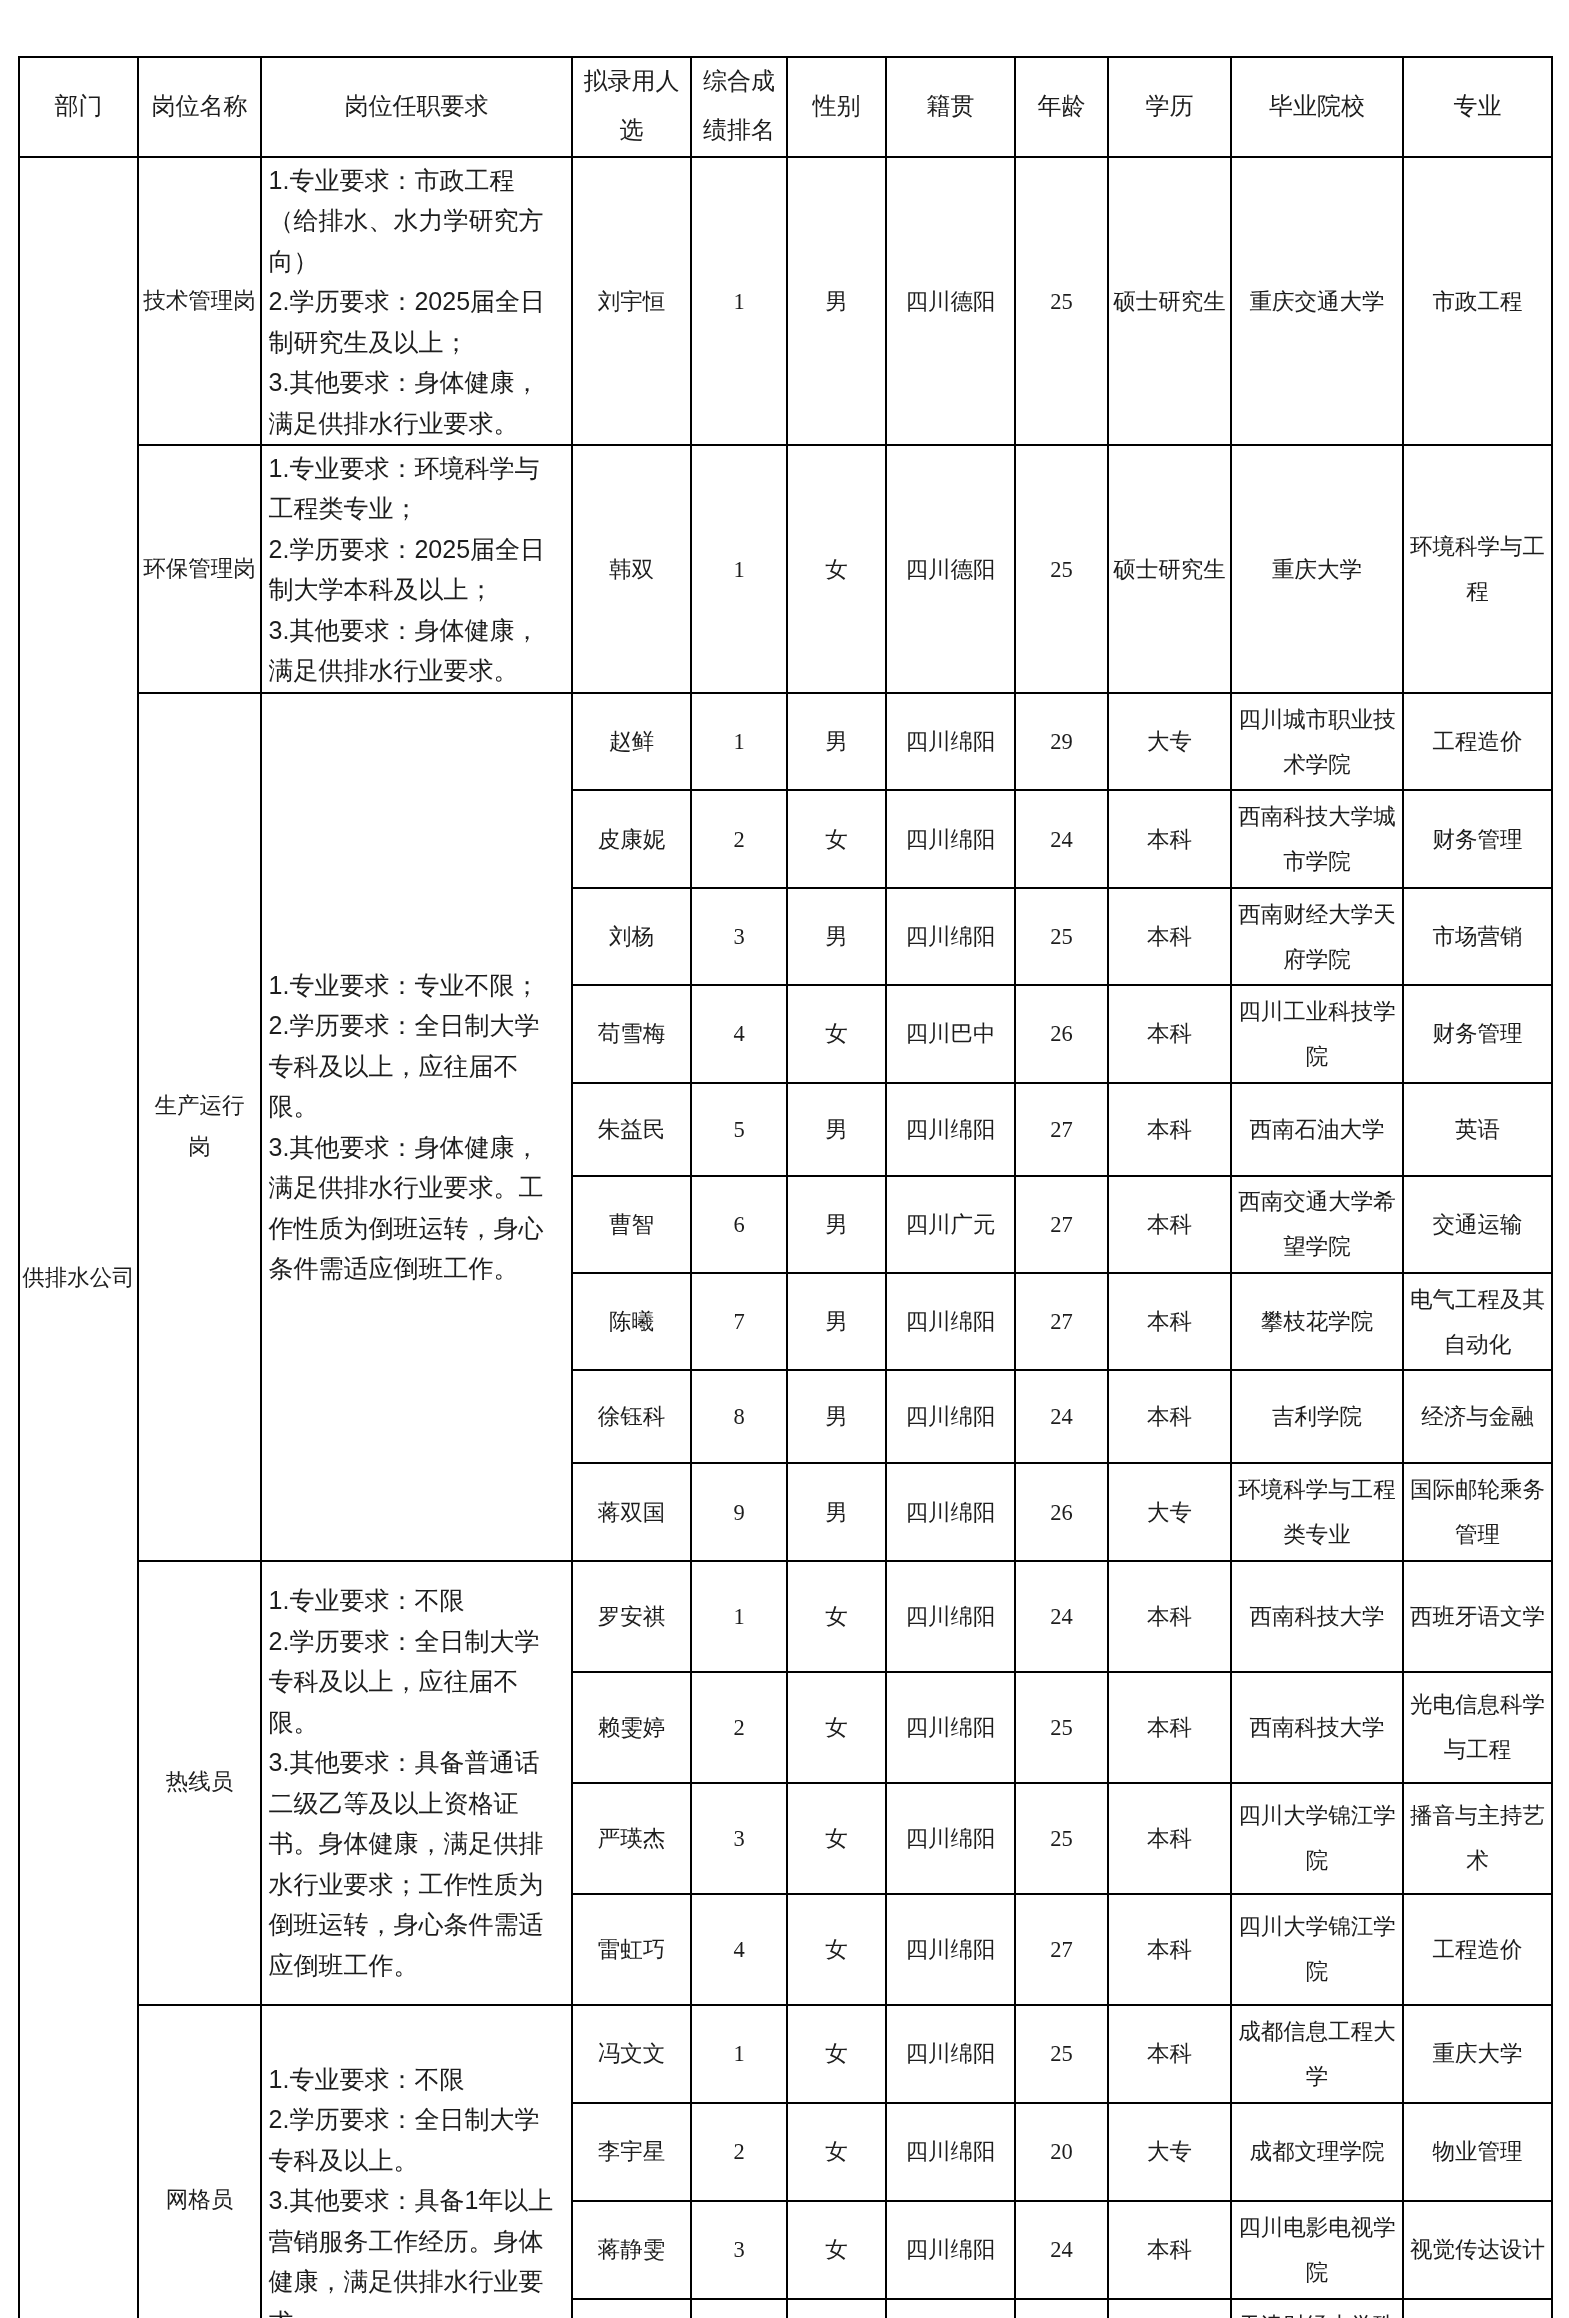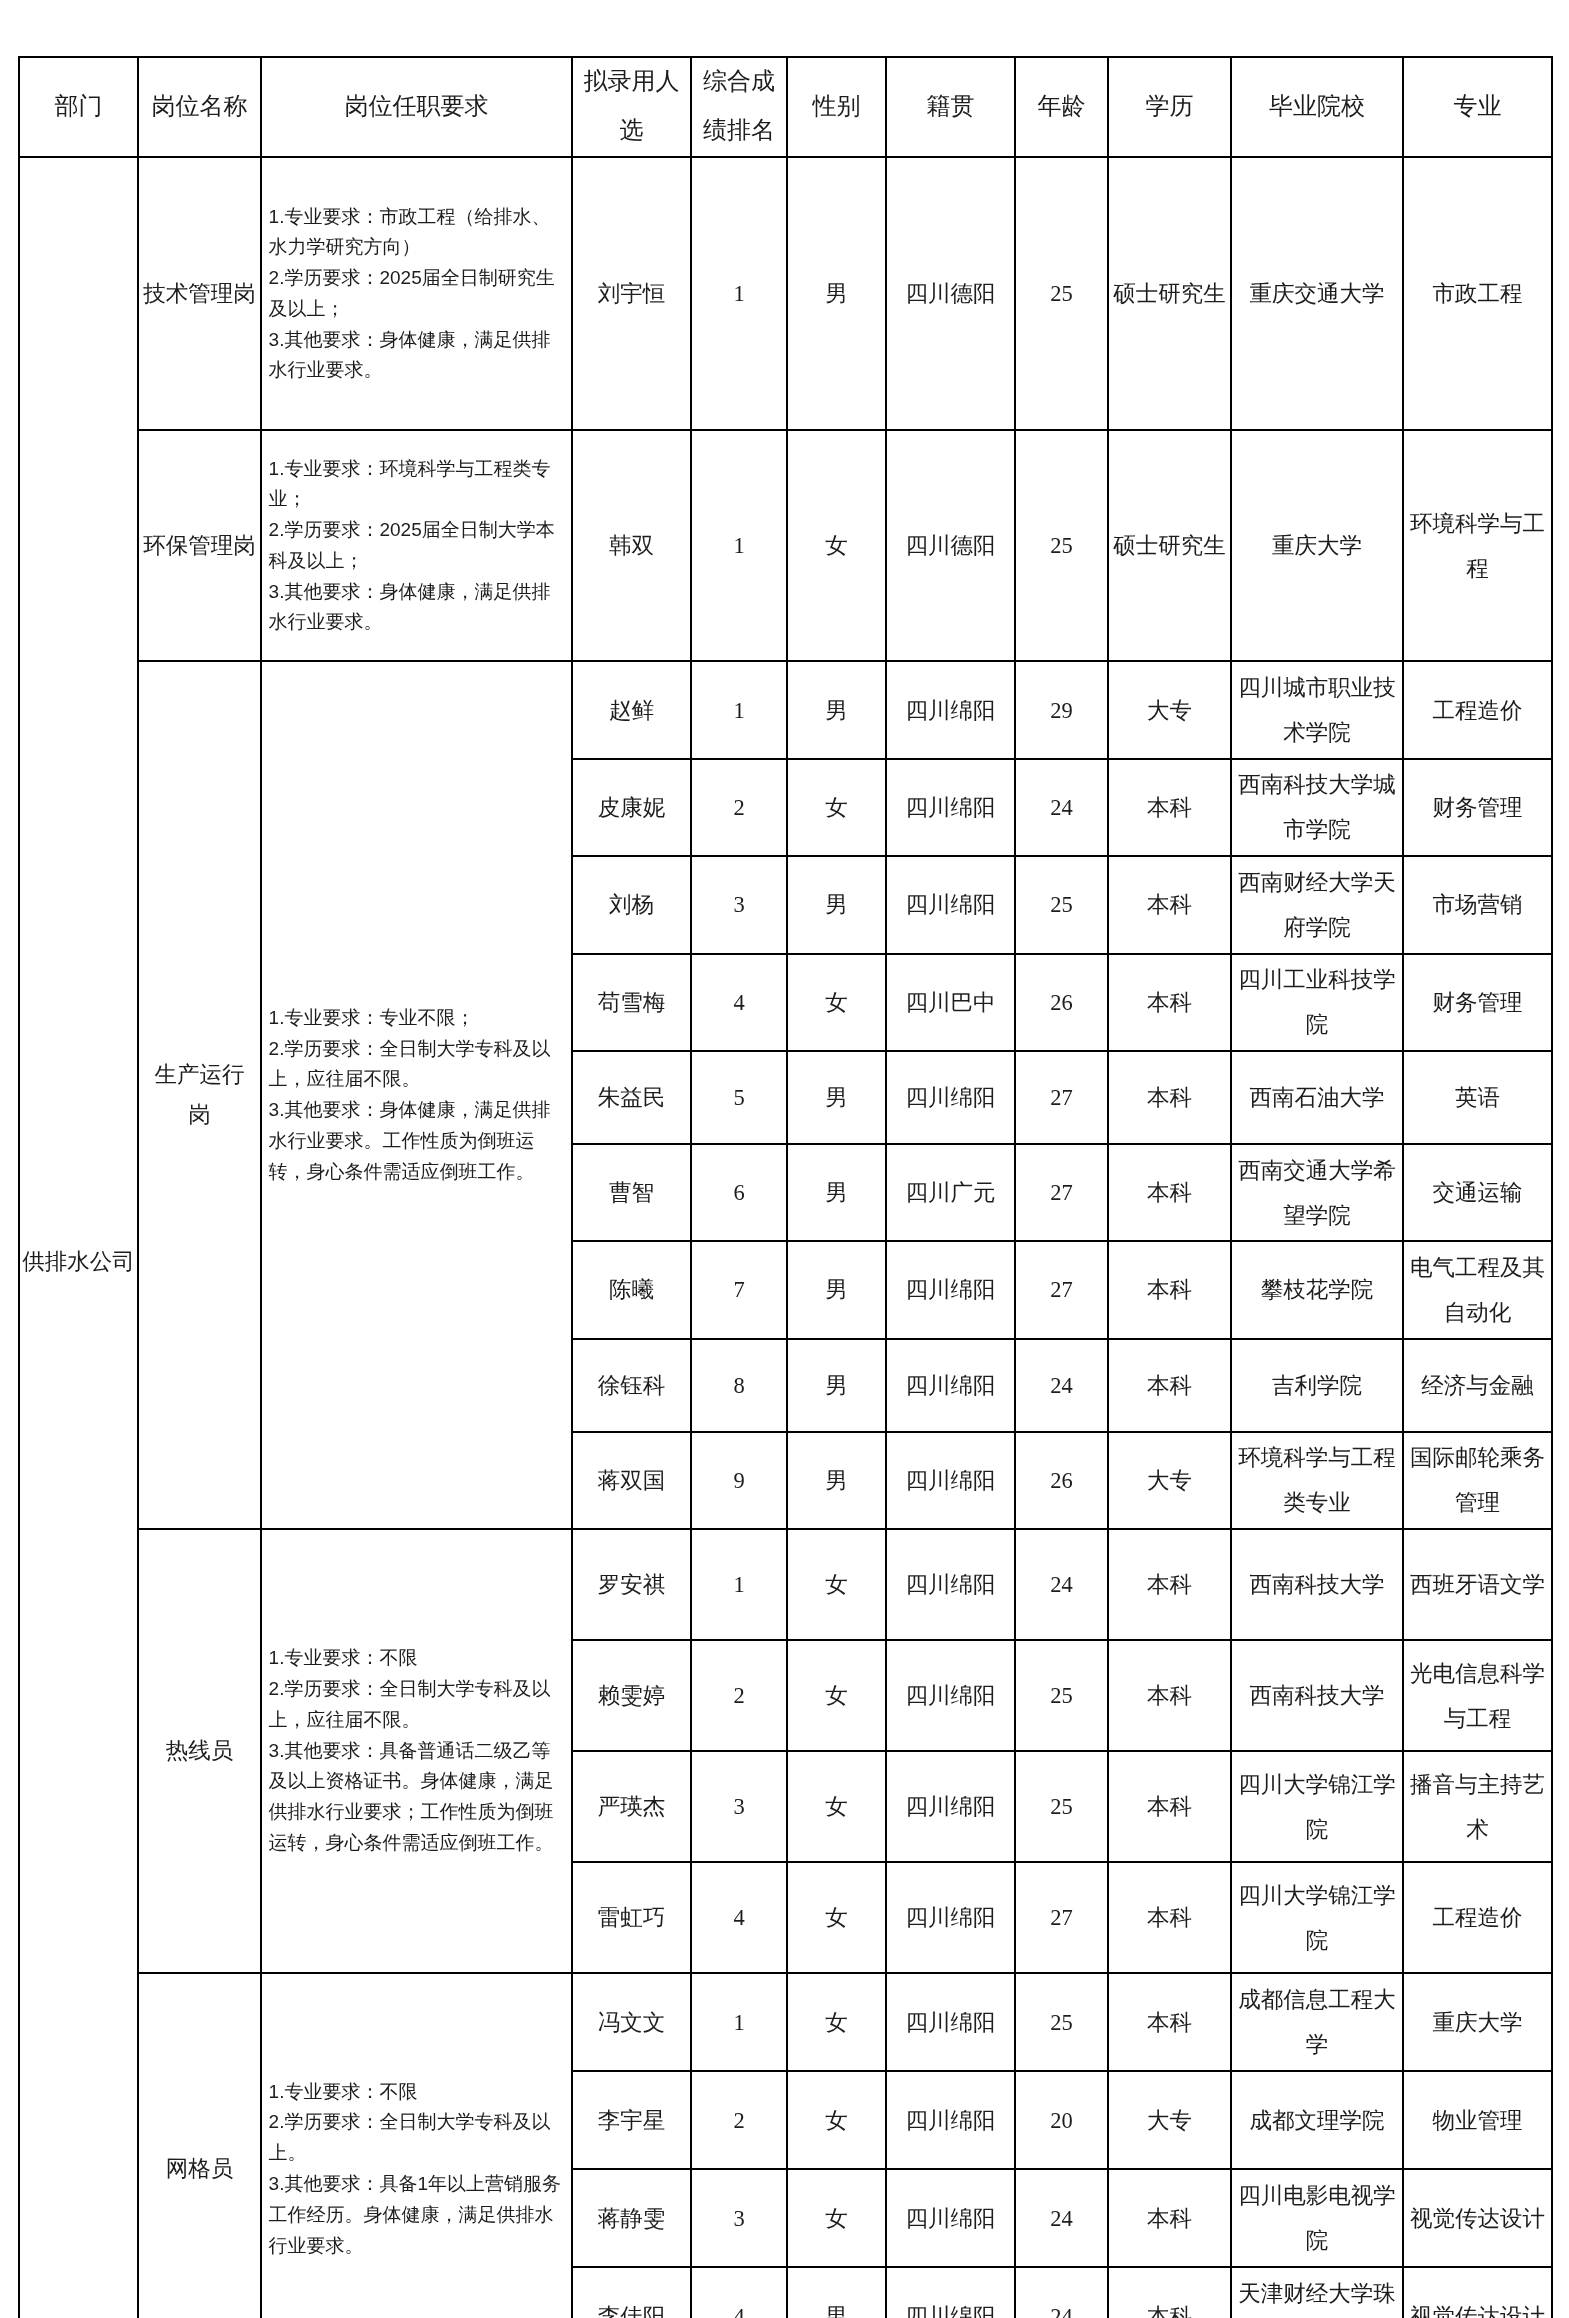--- a/index.html
+++ b/index.html
@@ -19,21 +19,21 @@
     padding:2.7px 4px; font-size:22.5px; font-weight:normal;
     line-height:2.0; word-break:break-all;
   }
   thead th {
     height:76px; font-size:24px; line-height:2.05; padding:0 2.7px;
     font-family:Liberation Mono, monospace;
   }
   td.req {
     text-align:left; padding:1.3px 6.6px;
     font-family:"Liberation Sans","DejaVu Sans",sans-serif;
-    line-height:1.62; white-space:pre-line; font-size:19px;
+    line-height:1.62; white-space:pre-line; font-size:25px;
   }
   td.req[data-si="2"] { text-align:left; }
   td.pos {
     white-space:pre-line; line-height:1.8;
     font-family:"Liberation Sans","DejaVu Sans",sans-serif;
     margin-left:44px;
   }
   td.pos[data-si="0"], td.pos[data-si="1"] {
     font-family:"Liberation Serif","DejaVu Serif",serif;
   }

